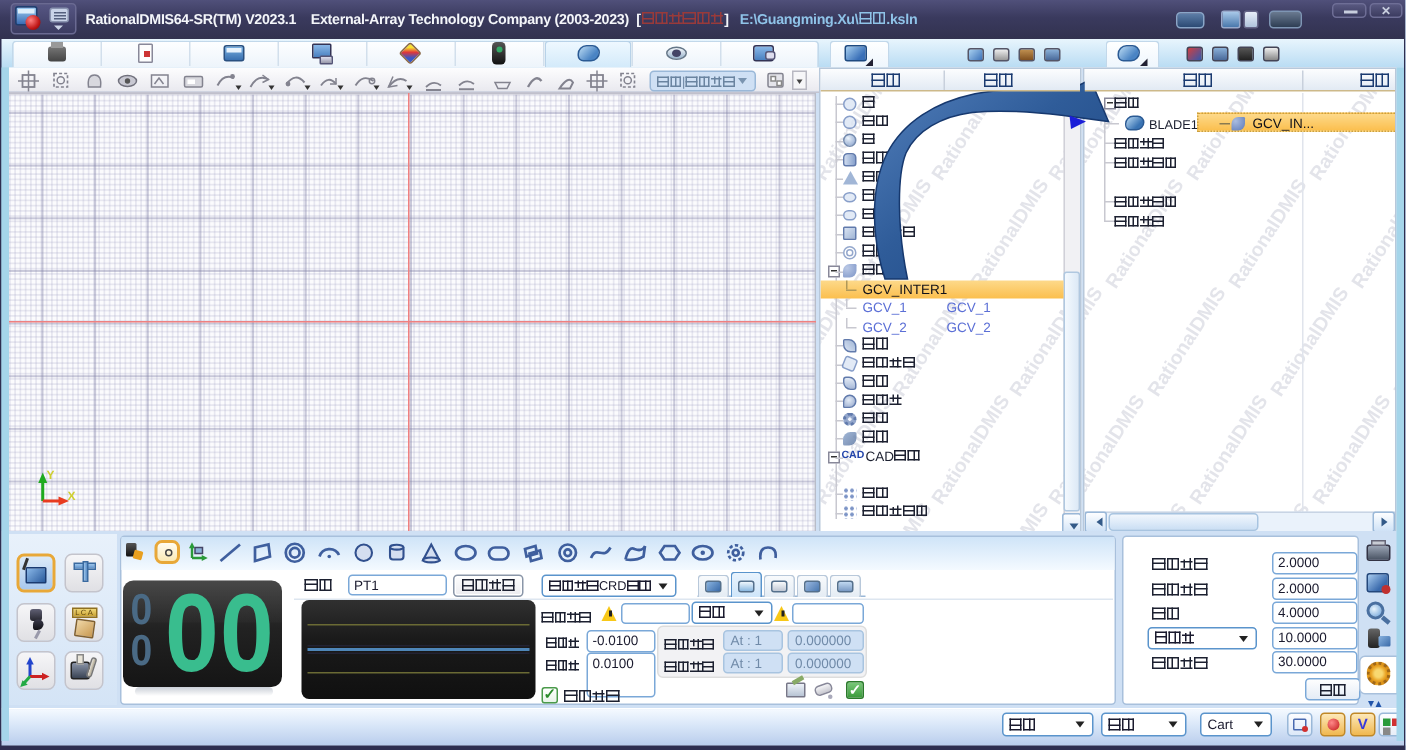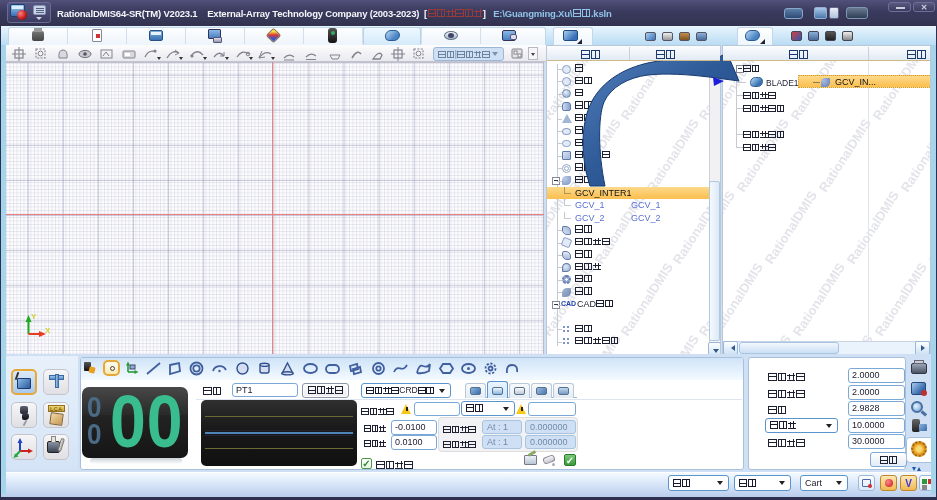--- a/index.html
+++ b/index.html
@@ -569,38 +569,38 @@
     <div class="a" style="left:4px;top:32px;width:148px;height:2px;background:#4e86b8"></div>
     <div class="a" style="left:4px;top:35px;width:148px;height:1px;background:#223"></div>
   </div>
 <div class="a" style="left:438px;top:417px;width:140px;height:35px;background:#f2f2f4;border:1px solid #ddd;border-radius:4px"></div>
 <div class="a" style="left:364px;top:424px;font-size:7.5px;color:#1c2030"><i class="g0"></i><i class="g1"></i><i class="g2"></i></div>
 <div class="fld" style="left:391px;top:420px;width:46px;height:15px">-0.0100</div>
 <div class="a" style="left:443px;top:424px;font-size:8.5px;color:#1c2030"><i class="g0"></i><i class="g1"></i><i class="g2"></i><i class="g0"></i></div>
 <div class="gfld" style="left:482px;top:420px;width:40px;height:14px">At : 1</div>
 <div class="gfld" style="left:525px;top:420px;width:51px;height:14px">0.000000</div>
 <div class="a" style="left:364px;top:439px;font-size:7.5px;color:#1c2030"><i class="g0"></i><i class="g1"></i><i class="g2"></i></div>
-<div class="fld" style="left:391px;top:435px;width:46px;height:15px">0.0100</div>
+<div class="fld" style="left:391px;top:435px;width:46px;height:30px">0.0100</div>
 <div class="a" style="left:443px;top:439px;font-size:8.5px;color:#1c2030"><i class="g0"></i><i class="g1"></i><i class="g2"></i><i class="g0"></i></div>
 <div class="gfld" style="left:482px;top:435px;width:40px;height:14px">At : 1</div>
 <div class="gfld" style="left:525px;top:435px;width:51px;height:14px">0.000000</div>
 <div class="a" style="left:361px;top:458px;width:11px;height:11px;background:linear-gradient(#fff,#e8f4e8);border:1px solid #4a9a4a;border-radius:2px;color:#2a8a2a;font-size:10px;line-height:10px;text-align:center;font-weight:bold">✓</div>
 <div class="a" style="left:376px;top:459px;font-size:9.5px;color:#1c2030"><i class="g0"></i><i class="g1"></i><i class="g2"></i><i class="g0"></i></div>
 <div class="a" style="left:524px;top:455px;width:13px;height:10px;background:linear-gradient(#eef2f8,#b8c4d4);border:1px solid #778;border-radius:1px"></div>
 <div class="a" style="left:528px;top:452px;width:8px;height:3px;background:#8a6;transform:rotate(-30deg)"></div>
 <div class="a" style="left:543px;top:456px;width:12px;height:7px;background:linear-gradient(#f4f4f6,#c8c8d0);border:1px solid #889;border-radius:3px;transform:rotate(-20deg)"></div>
 <div class="a" style="left:552px;top:463px;width:3px;height:3px;background:#aab;border-radius:50%"></div>
 <div class="a" style="left:564px;top:454px;width:12px;height:12px;background:linear-gradient(#7ac87a,#3a9a3a);border:1px solid #2a7a2a;border-radius:2px;color:#fff;font-size:10px;line-height:11px;text-align:center;font-weight:bold">✓</div>
 <div class="a" style="left:748px;top:357px;width:158px;height:113px;background:#fff;border:1px solid #a8c0dc;border-radius:3px"></div>
 <div class="a" style="left:768px;top:371px;font-size:9.5px;color:#1c2030"><i class="g0"></i><i class="g1"></i><i class="g2"></i><i class="g0"></i></div>
 <div class="fld" style="left:848px;top:368px;width:57px;height:15px">2.0000</div>
 <div class="a" style="left:768px;top:388px;font-size:9.5px;color:#1c2030"><i class="g0"></i><i class="g1"></i><i class="g2"></i><i class="g0"></i></div>
 <div class="fld" style="left:848px;top:385px;width:57px;height:15px">2.0000</div>
 <div class="a" style="left:768px;top:404px;font-size:9.5px;color:#1c2030"><i class="g0"></i><i class="g1"></i></div>
-<div class="fld" style="left:848px;top:401px;width:57px;height:15px">2.9828</div>
+<div class="fld" style="left:848px;top:401px;width:57px;height:15px">4.0000</div>
 <div class="cmb" style="left:765px;top:418px;width:73px;height:15px"><i class="g0"></i><i class="g1"></i><i class="g2"></i><b></b></div>
 <div class="fld" style="left:848px;top:418px;width:57px;height:15px">10.0000</div>
 <div class="a" style="left:768px;top:437px;font-size:9.5px;color:#1c2030"><i class="g0"></i><i class="g1"></i><i class="g2"></i><i class="g0"></i></div>
 <div class="fld" style="left:848px;top:434px;width:57px;height:15px">30.0000</div>
 <div class="a" style="left:870px;top:452px;width:37px;height:15px;background:linear-gradient(#fefefe,#e4ecf6);border:1px solid #7aa8d8;border-radius:3px;font-size:9px;color:#1c2030;text-align:center;line-height:14px"><i class="g0"></i><i class="g1"></i></div>
 <div class="a" style="left:911px;top:363px;width:16px;height:11px;background:linear-gradient(#9aa4b4,#4a5464);border:1px solid #334;border-radius:2px"></div>
 <div class="a" style="left:914px;top:360px;width:10px;height:4px;background:#c8ccd4;border:1px solid #667"></div>
 <div class="a" style="left:911px;top:382px;width:15px;height:13px;background:linear-gradient(135deg,#a8ccf0,#3a6aac 70%);border:1px solid #24487c;border-radius:2px"></div>
 <div class="a" style="left:921px;top:390px;width:6px;height:6px;background:#c03030;border-radius:50%"></div>
 <div class="a" style="left:911px;top:401px;width:12px;height:12px;background:radial-gradient(circle at 38% 38%,#e8f4fc,#6aa0d8);border:2px solid #4a70a0;border-radius:50%"></div>

